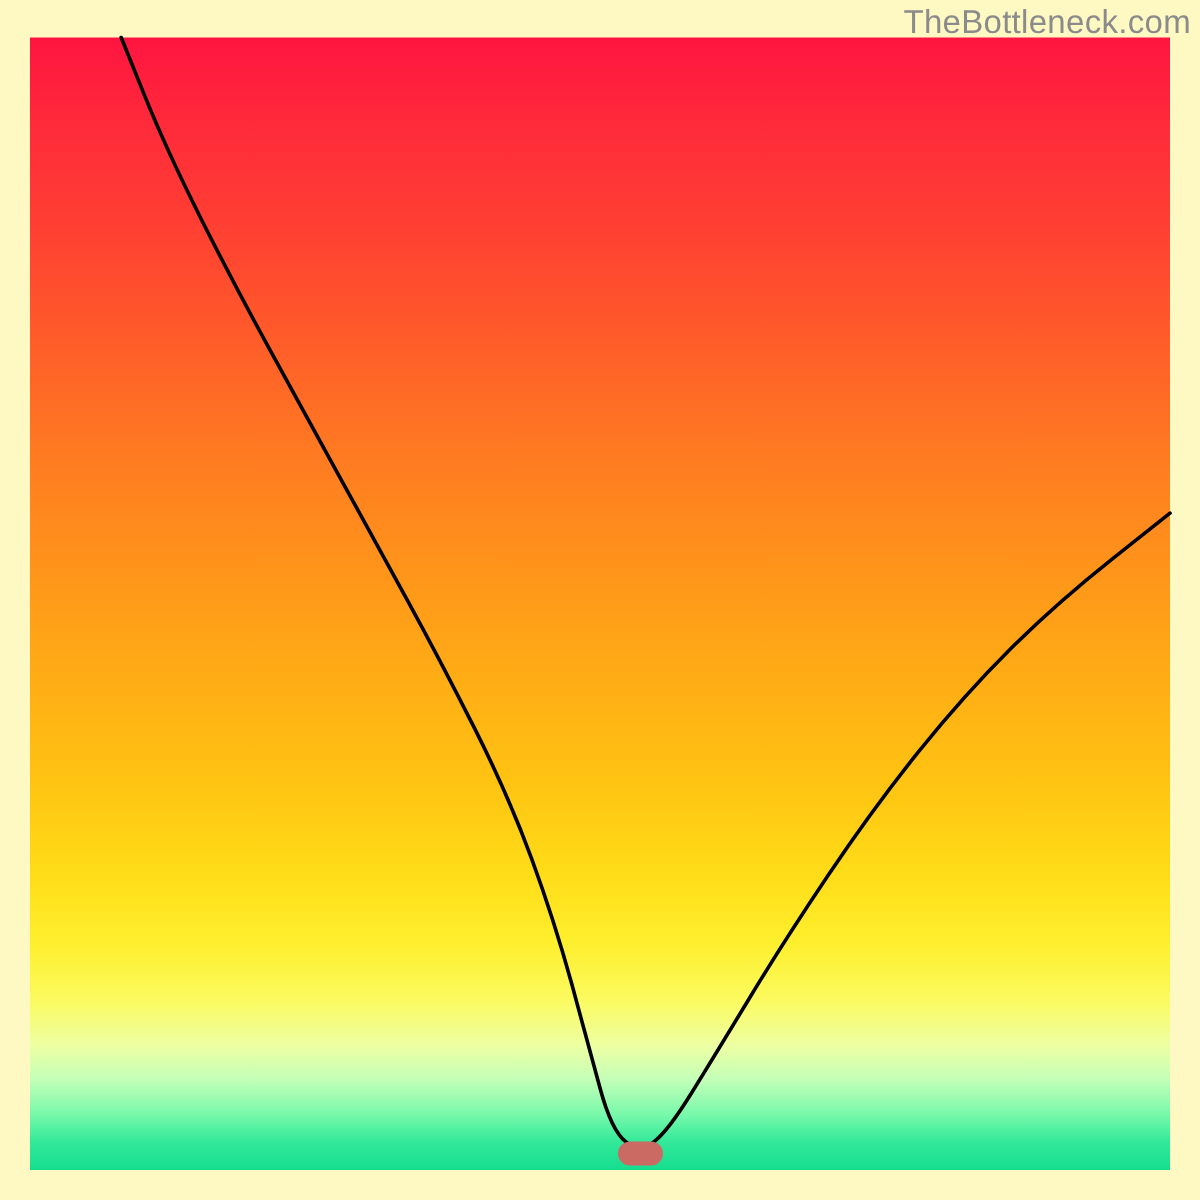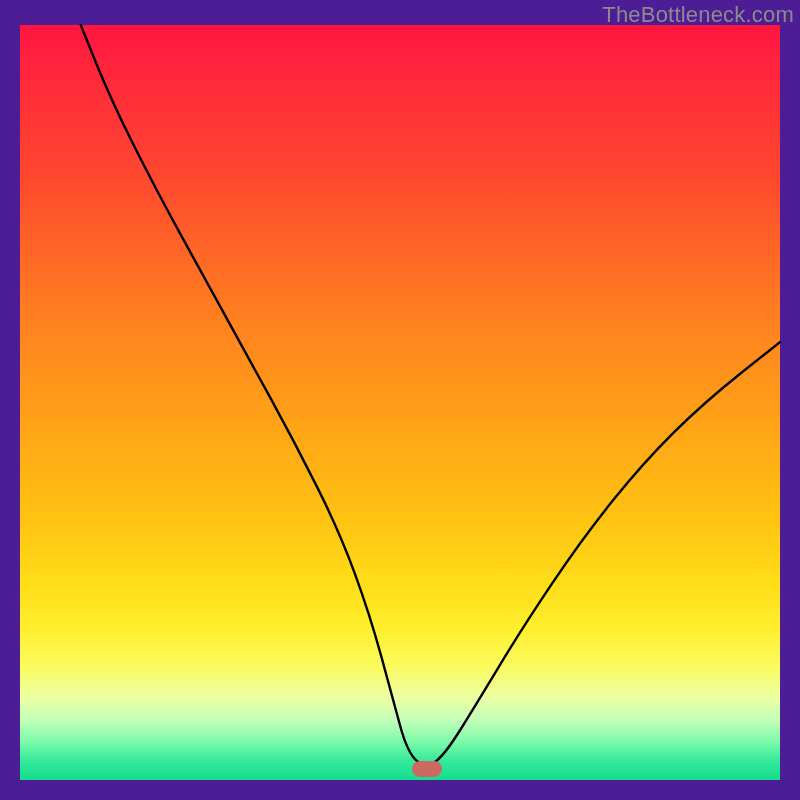--- a/index.html
+++ b/index.html
@@ -10,21 +10,21 @@
     background: #000;
     overflow: hidden;
     font-family: Arial, Helvetica, sans-serif;
   }
   .frame {
     position: absolute;
     left: 0;
     top: 0;
     width: 800px;
     height: 800px;
-    background: #4c1d95;
+    background: #fef9c3;
   }
   .plot {
     position: absolute;
     left: 20px;
     top: 25px;
     width: 760px;
     height: 755px;
     
     background: linear-gradient(to bottom,
       #ff1540 0%,

